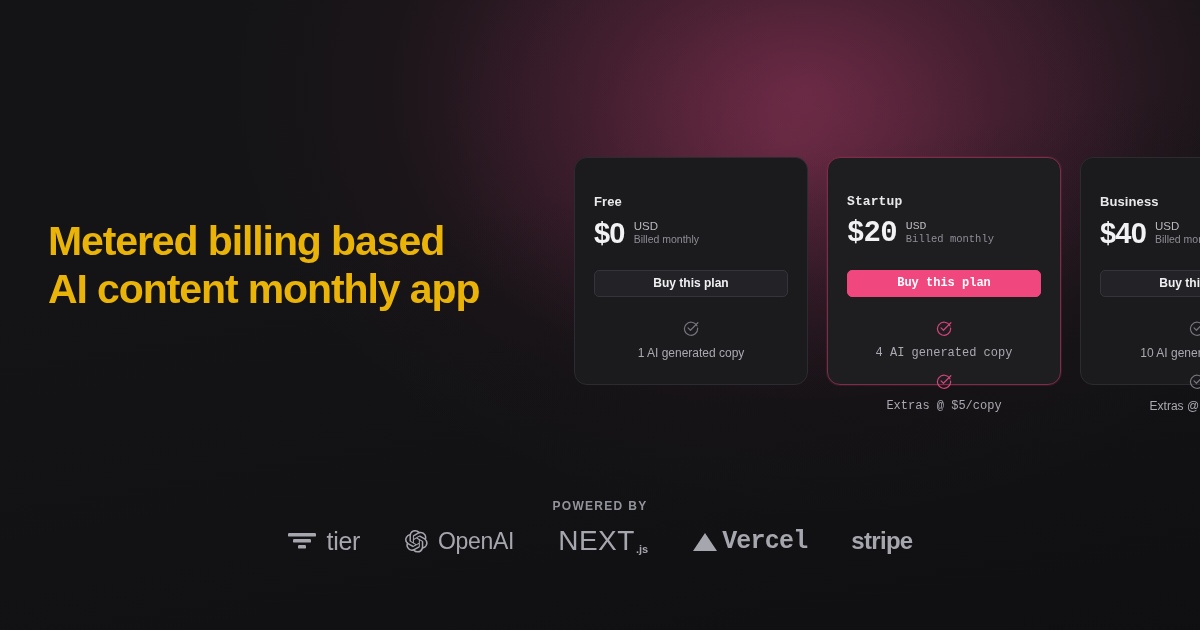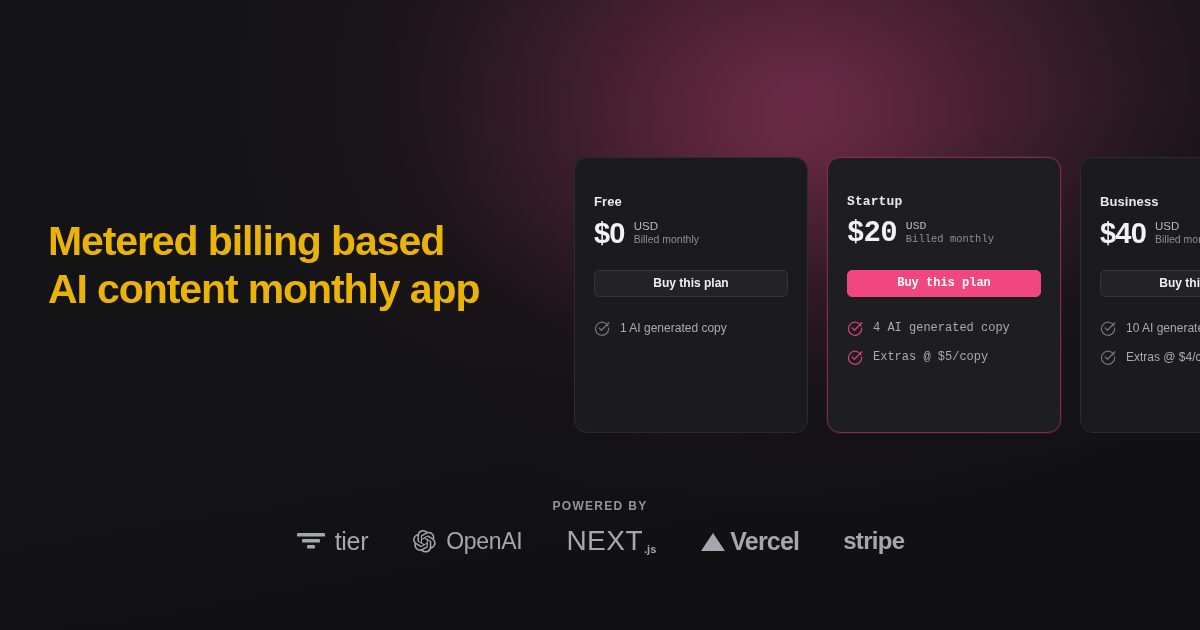--- a/index.html
+++ b/index.html
@@ -60,21 +60,21 @@
   }
   .headline span { display:block; }
 
   
   .cards {
     position:absolute; left:574px; top:157px;
     display:flex; gap:19px;
     align-items:flex-start;
   }
   .card {
-    width:234px; height:276px;
+    width:234px; height:228px;
     border-radius:13px;
     background:#1b1b1e;
     border:1px solid #2b2b30;
     padding:36px 19px 0 19px;
     position:relative;
     flex:0 0 auto;
   }
   .card.featured {
     background:#1e1e21;
     border:1px solid #7d2c49;
@@ -107,20 +107,21 @@
   }
   .buy-btn.primary {
     background:#f0477f;
     border:1px solid #f0477f;
     color:#ffffff;
   }
   .features { margin-top:23px; }
   .feature {
     display:flex; align-items:center; gap:10px;
     margin-bottom:13px;
+    flex-direction:column;
   }
   .feature-icon { width:16px; height:16px; flex:0 0 16px; display:block; }
   .feature-text { color:#a9a9b1; font-size:12px; white-space:nowrap; }
 
   
   .footer {
     position:absolute; left:0; right:0; top:499px;
     display:flex; flex-direction:column; align-items:center;
   }
   .powered {
@@ -129,21 +130,21 @@
   .logos {
     margin-top:14px;
     display:flex; align-items:center; gap:44px;
   }
   .logo { display:flex; align-items:center; gap:9px; color:#9b9ba4; }
   .logo-word { font-size:25px; letter-spacing:-0.3px; line-height:1; }
   .logo-tier .logo-word { font-weight:400; color:#a6a6ae; }
   .logo-openai .logo-word { font-weight:400; color:#a6a6ae; font-size:23px; }
   .logo-next .logo-word { font-weight:400; color:#a6a6ae; font-size:28px; letter-spacing:0.5px; }
   .logo-next .suffix { font-size:11px; font-weight:700; letter-spacing:0; color:#a6a6ae; }
-  .logo-vercel .logo-word { font-weight:700; color:#a6a6ae; font-size:25px; letter-spacing:-0.8px; }
+  .logo-vercel .logo-word { font-weight:700; color:#a6a6ae; font-size:25px; letter-spacing:-0.8px;font-family:Liberation Mono, monospace; }
   .logo-vercel { gap:4px; }
   .logo-stripe .logo-word { font-weight:700; color:#a6a6ae; font-size:24px; letter-spacing:-0.7px; }
   .logo-next { gap:1px; align-items:flex-end; }
 </style>
 </head>
 <body>
 
 <div id="stage">
   <div class="glow-a"></div>
   <div class="glow-b"></div>

